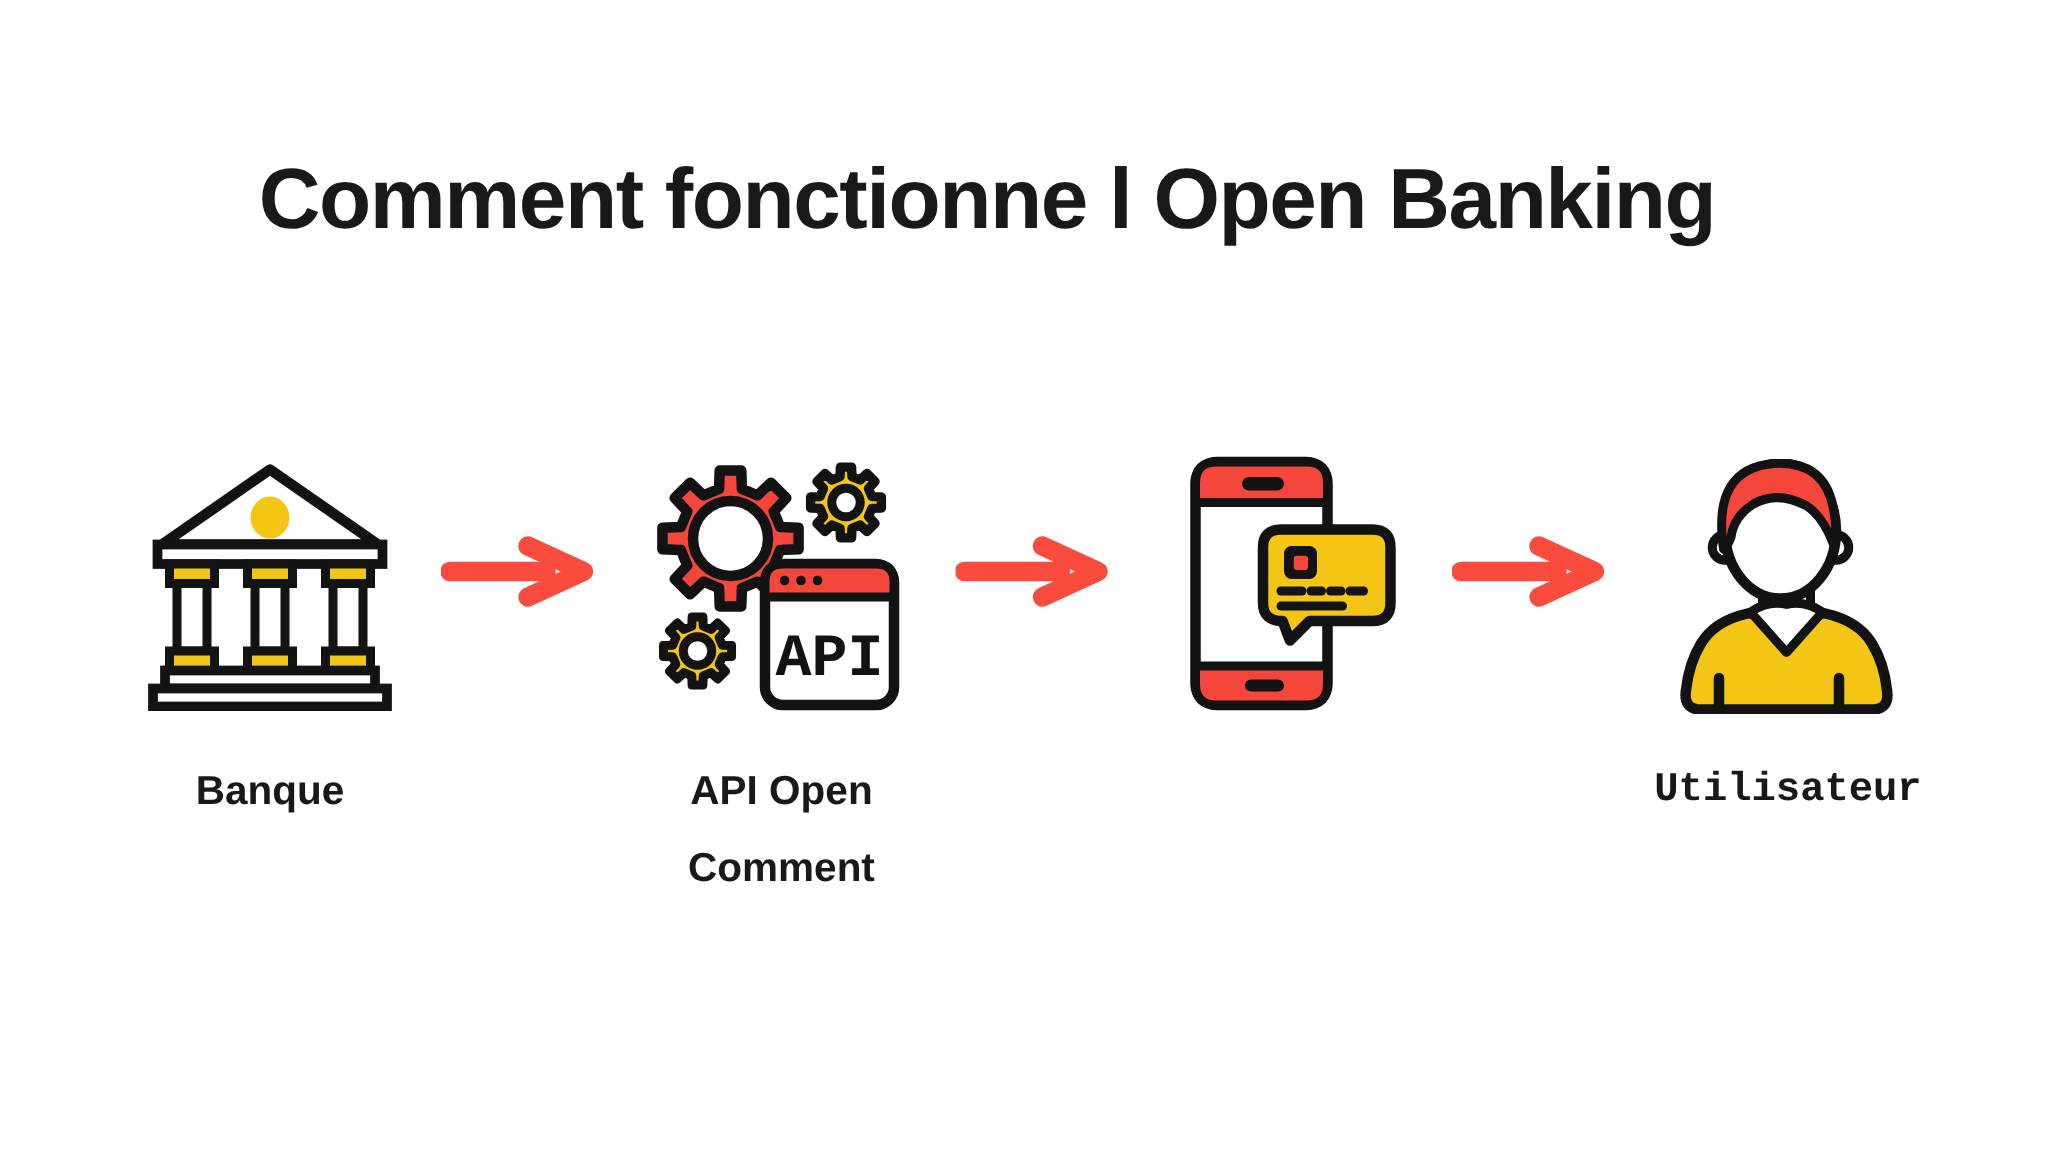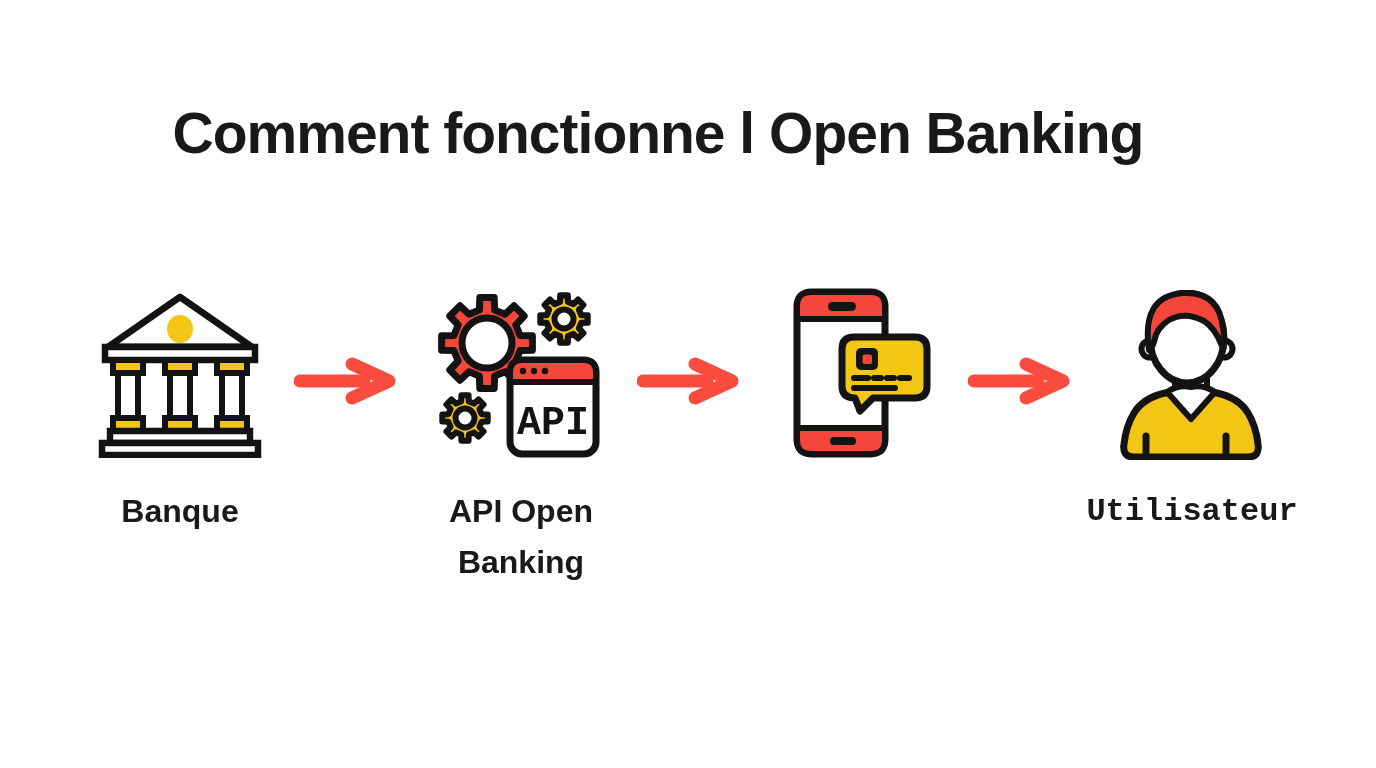--- a/index.html
+++ b/index.html
@@ -6,25 +6,25 @@
   .canvas{
     position:relative;width:1316px;height:768px;overflow:hidden;
     background:var(--background,#fff);
     font-family:"Liberation Sans",sans-serif;
   }
   .title{
     position:absolute;top:100px;left:0;width:100%;margin:0;
     text-align:center;font-size:57px;font-weight:700;letter-spacing:-1px;
     color:var(--text,#191919);
   }
-  .step{position:absolute;top:288px;width:250px;height:310px;}
+  .step{position:absolute;top:304px;width:250px;height:310px;}
   .step svg.step-icon{position:absolute;}
   .step .label{
     position:absolute;top:198px;left:0;width:100%;margin:0;
-    text-align:center;font-size:32px;font-weight:700;line-height:51px;
+    text-align:center;font-size:27px;font-weight:700;line-height:51px;
     color:var(--text,#191919);
   }
   .arrow{position:absolute;width:105px;height:52px;}
 
   
   .f-red{fill:var(--red,#f4463b);}
   .f-yellow{fill:var(--yellow,#f3c515);}
   .f-white{fill:var(--white,#ffffff);}
   .f-black{fill:var(--outline,#131313);}
   .f-none{fill:none;}
@@ -91,21 +91,21 @@
       </g>
       <g>
         <rect x="72" y="74" width="86" height="94" rx="12" class="f-white s-out" stroke-width="7"></rect>
         <path d="M84,74 H146 Q158,74 158,86 V96 H72 V86 Q72,74 84,74 Z" class="f-red s-out" stroke-width="6"></path>
         <circle cx="85" cy="85" r="3.2" class="f-black"></circle>
         <circle cx="96" cy="85" r="3.2" class="f-black"></circle>
         <circle cx="107" cy="85" r="3.2" class="f-black"></circle>
         <text x="115" y="148" text-anchor="middle" font-size="40" class="api-text">API</text>
       </g>
     </svg>
-    <p class="label">API Open Banking</p>
+    <p class="label">API Open Comment</p>
   </div>
 
   <svg class="arrow" style="left:637px;top:355px;" viewBox="0 0 105 52">
     <path d="M6,26 H70" class="f-none s-arrow" stroke-width="13" stroke-linecap="round"></path>
     <path d="M58,9 L95,26 L58,43" class="f-none s-arrow" stroke-width="13" stroke-linecap="round" stroke-linejoin="round"></path>
   </svg>
 
   <div class="step" style="left:732px;">
     <svg class="step-icon" style="left:60px;top:0px;" width="140" height="170" viewBox="0 0 140 170">
       <g>

